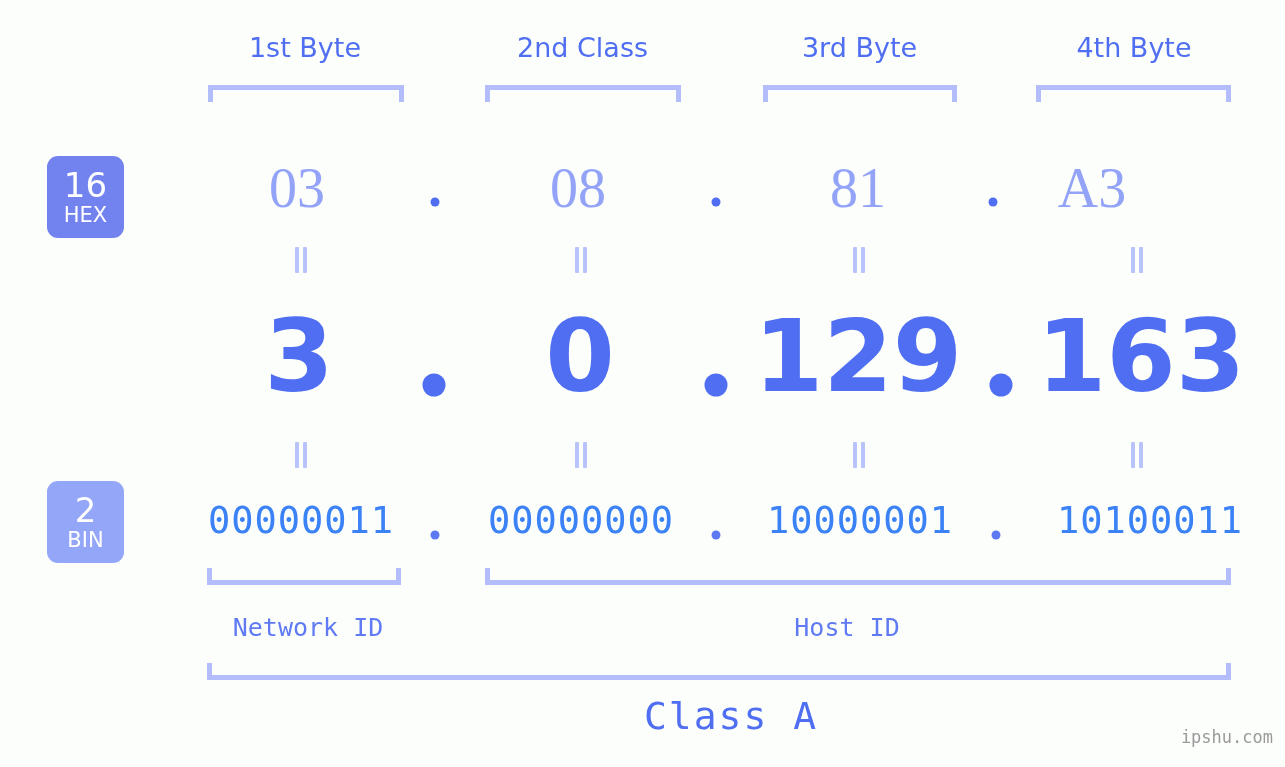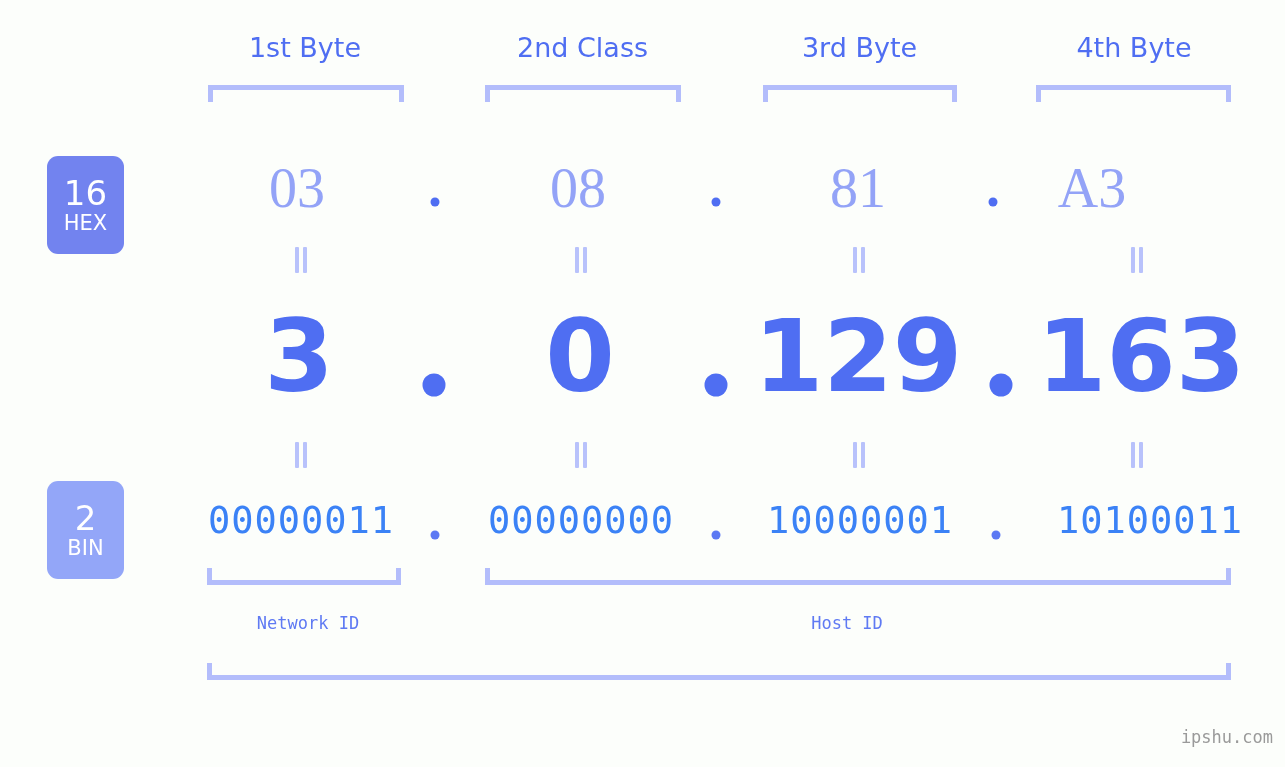--- a/index.html
+++ b/index.html
@@ -49,21 +49,21 @@
     border-left-width: 5px;
     border-right-width: 5px;
     height: 17px;
   }
 
   
   .base-badge {
     position: absolute;
     left: 47px;
     width: 77px;
-    height: 98px;
+    height: 82px;
     border-radius: 11px;
     color: #ffffff;
     display: flex;
     flex-direction: column;
     align-items: center;
     justify-content: center;
     line-height: 1;
   }
   .base-badge .num {
     font-size: 34px;
@@ -133,21 +133,21 @@
     background: #b8c2fb;
     border-radius: 1px;
   }
   .eqmark span.a { left: 3px; }
   .eqmark span.b { left: 11px; }
 
   
   .section-label {
     position: absolute;
     font-family: "DejaVu Sans Mono", monospace;
-    font-size: 17px;
+    font-size: 25px;
     color: #5f7af3;
     text-align: center;
     white-space: nowrap;
     transform: translateX(-50%);
   }
   .class-label {
     position: absolute;
     font-family: "DejaVu Sans Mono", monospace;
     font-size: 38px;
     color: #4f6ef2;
@@ -251,16 +251,17 @@
   <div class="cell bin-val" style="left:1138px; top:502px;margin-left:12px;">10100011</div>
 
   <div class="bracket up" style="left:207px; top:568px; width:194px;"></div>
   <div class="bracket up" style="left:485px; top:568px; width:746px;"></div>
 
   <div class="section-label" style="left:308px; top:613px;">Network ID</div>
   <div class="section-label" style="left:847px; top:613px;">Host ID</div>
 
   <div class="bracket up" style="left:207px; top:663px; width:1024px;"></div>
 
+  <div class="class-label" style="left:731px; top:694px;">Class A</div>
 
   <div class="watermark">ipshu.com</div>
 
 </div>
 
 </body></html>

